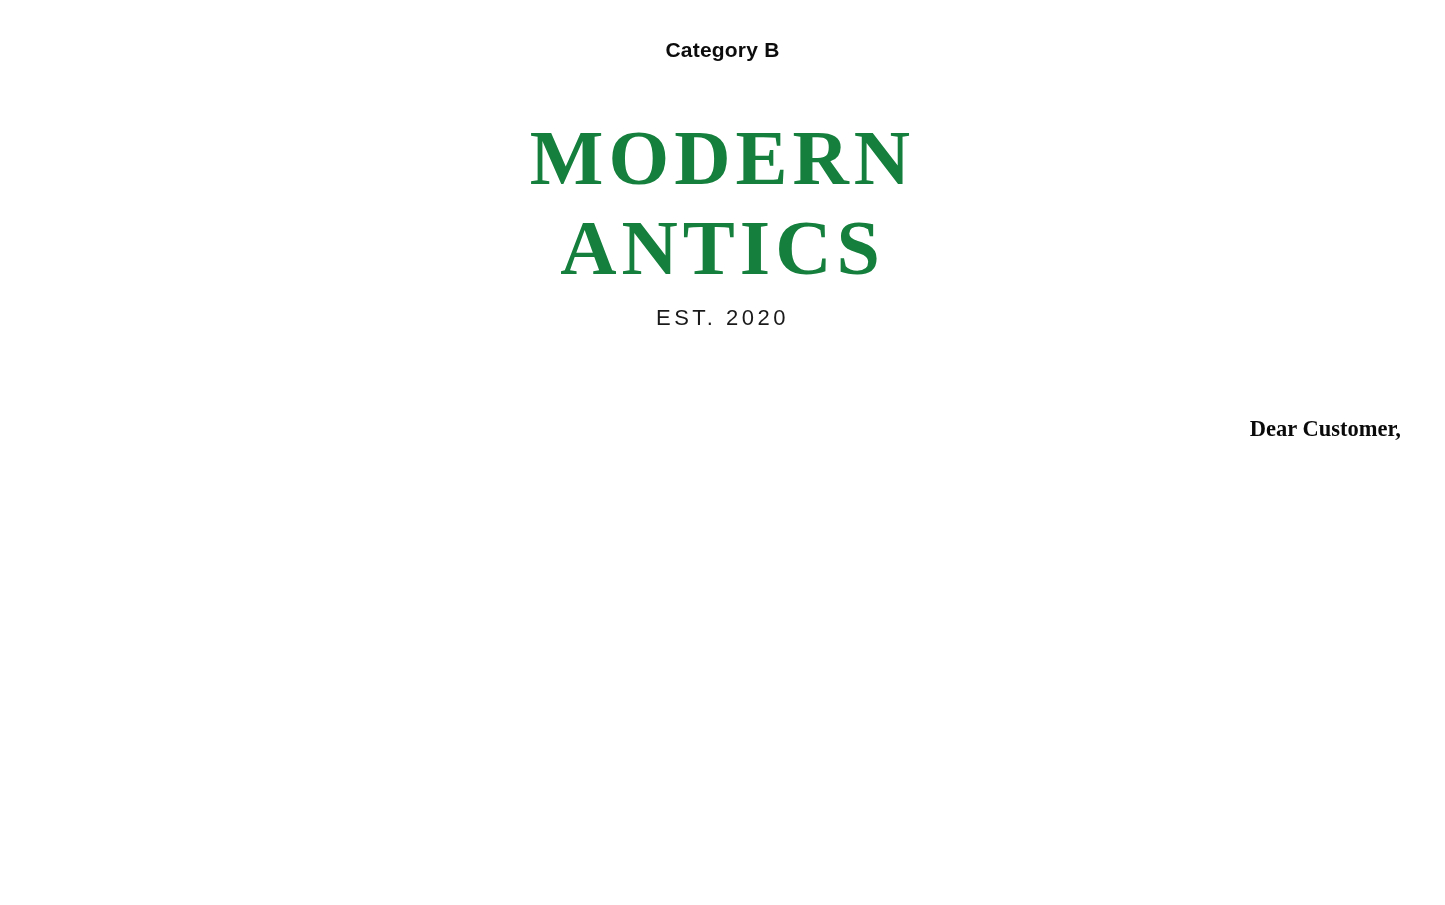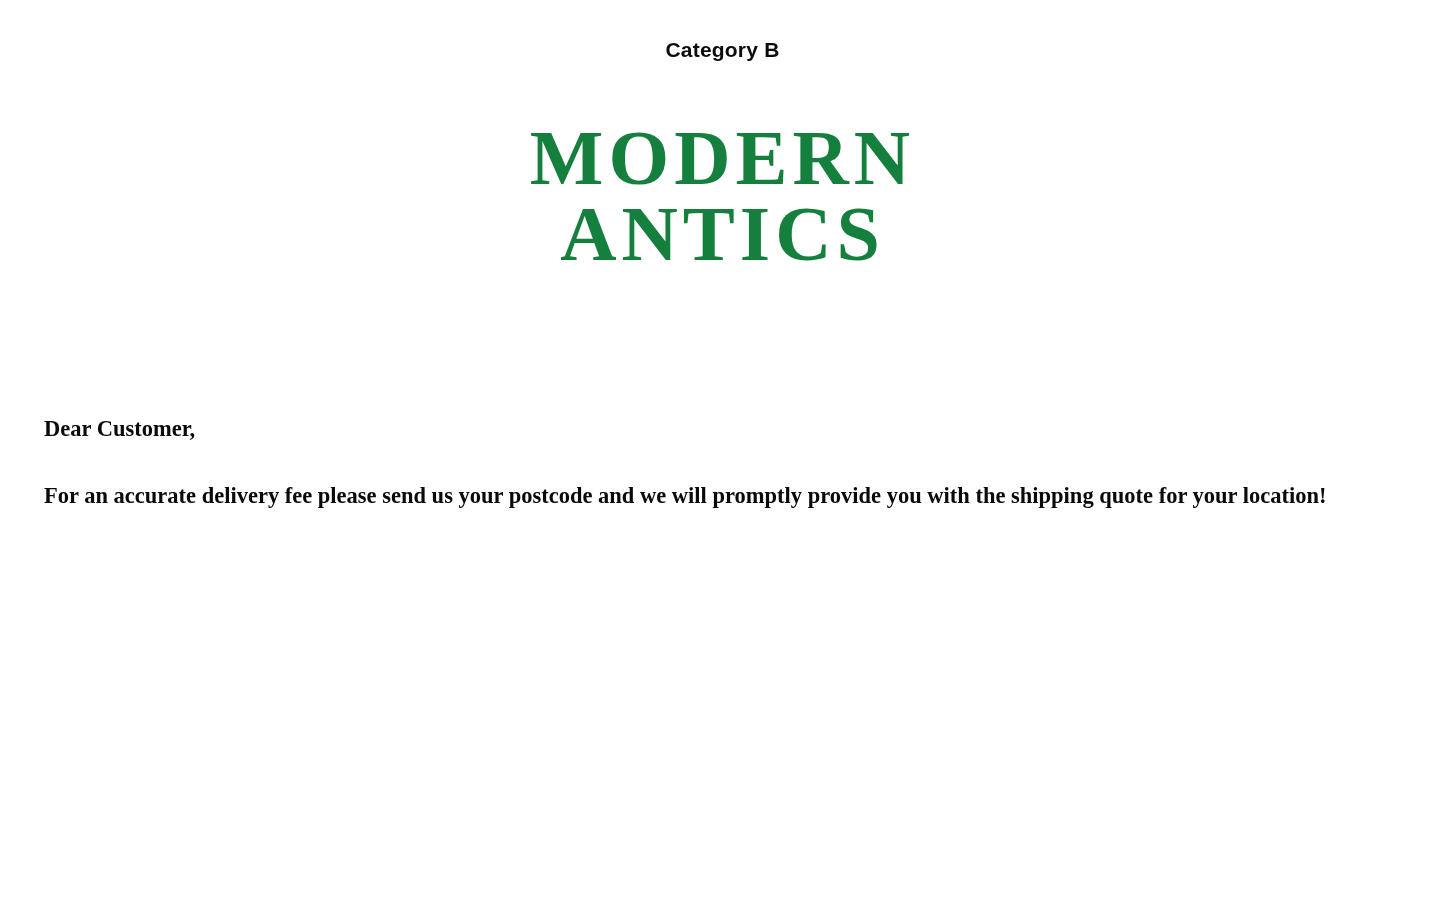--- a/index.html
+++ b/index.html
@@ -50,37 +50,38 @@
     line-height: 0.98;
     letter-spacing: 2px;
   }
   .logo-line-1 {
     font-size: 78px;
     letter-spacing: 5px;
   }
   .logo-line-2 {
     font-size: 78px;
     letter-spacing: 5px;
+    margin-top: 14px;
   }
   .logo-est {
     margin-top: 18px;
     font-family: "Liberation Sans", sans-serif;
     font-size: 22px;
     letter-spacing: 3.5px;
     color: #1a1a1a;
     font-weight: normal;
   }
 
   
   .letter {
     position: absolute;
     top: 412px;
     left: 44px;
     width: 1357px;
-    text-align: left;
+    text-align: right;
     font-family: "Liberation Serif", serif;
     font-weight: bold;
     font-size: 22.5px;
     line-height: 34px;
     color: #0a0a0a;
   }
   .letter p {
     margin: 0 0 33px 0;
   }
   .sign-off {
@@ -90,20 +91,20 @@
 </head>
 <body>
 
 <div class="page">
 
   <div class="category-heading">Category B</div>
 
   <div class="logo-block">
     <div class="logo-line logo-line-1">MODERN</div>
     <div class="logo-line logo-line-2">ANTICS</div>
+    <div class="logo-est">EST. 2020</div>
   </div>
 
   <div class="letter">
     <p>Dear Customer,</p>
-    <p>For an accurate delivery fee please send us your postcode and we will promptly provide you with the shipping quote for your location!</p>
   </div>
 
 </div>
 
 </body></html>

